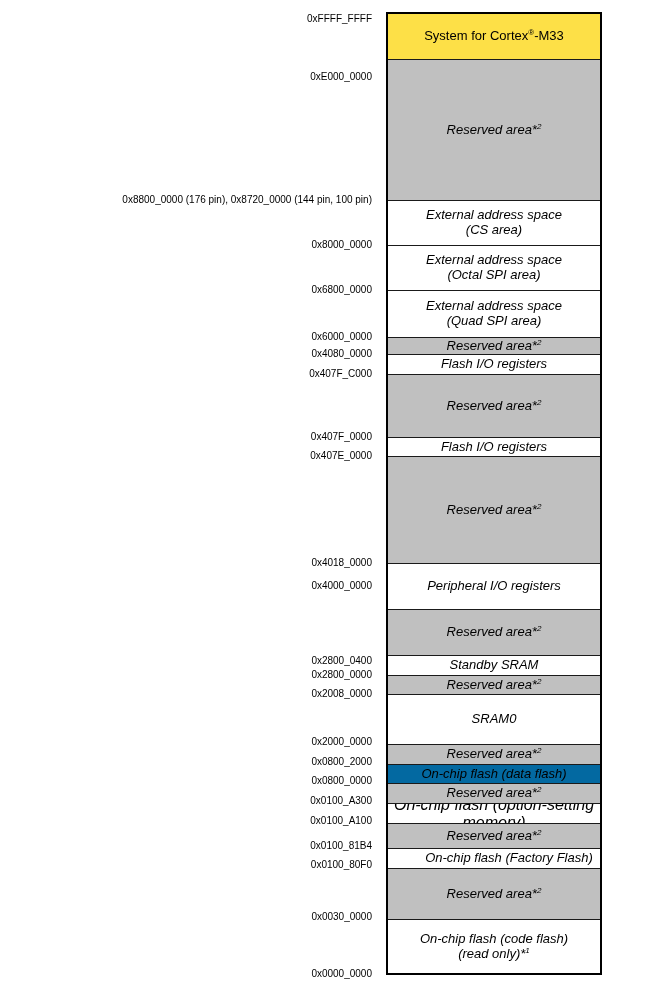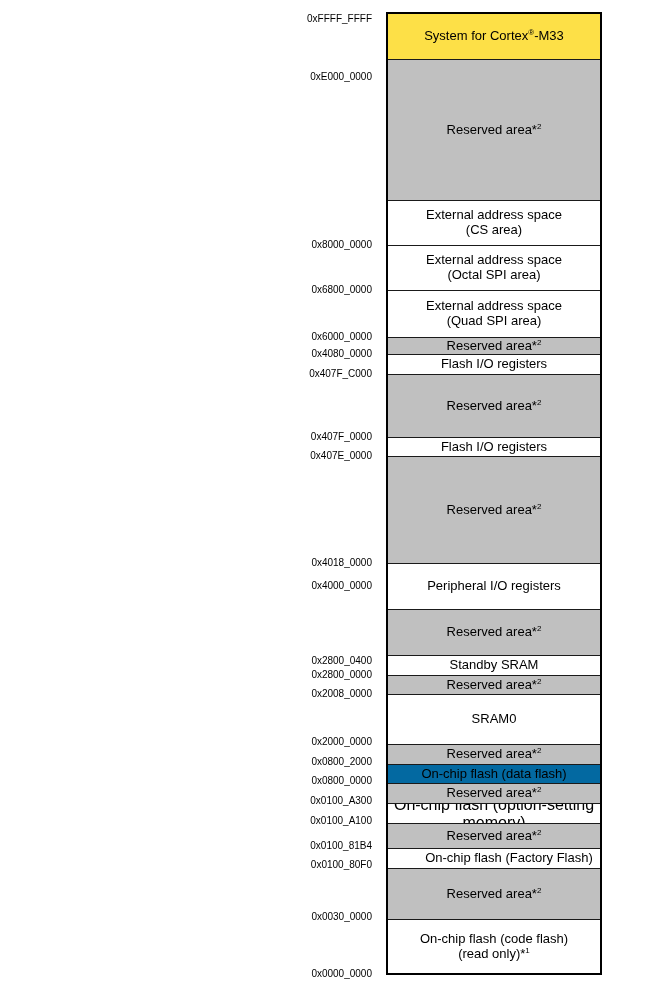--- a/index.html
+++ b/index.html
@@ -29,20 +29,21 @@
     display: flex;
     align-items: center;
     justify-content: center;
     text-align: center;
     font-size: 13px;
     line-height: 1.12;
     overflow: hidden;
   }
   .seg + .seg {
     border-top: 1.5px solid #1a1a1a;
+    font-style: italic;
   }
   .seg-white { background: #ffffff; }
   .seg-gray  { background: #c0c0c0; }
   .seg-small .seg-label { font-size: 16px; }
   .seg-label { padding: 0 2px; }
   .seg-label sup, .addr sup {
     font-size: 0.62em;
     line-height: 0;
     vertical-align: super;
   }
@@ -126,20 +127,21 @@
       </div>
       <div class="seg seg-gray" style="height: 51px; background: rgb(192, 192, 192);">
         <div class="seg-label">Reserved area*<sup>2</sup></div>
       </div>
       <div class="seg seg-white" style="height: 54px; background: rgb(255, 255, 255);">
         <div class="seg-label">On-chip flash (code flash)<br>(read only)*<sup>1</sup></div>
       </div>
     </div>
 <div class="addr" style="top: 18px;">0xFFFF_FFFF</div>
     <div class="addr" style="top: 58px; margin-top: 18px;">0xE000_0000</div>
+    <div class="addr" style="top: 199px;">0x8800_0000 (176 pin), 0x8720_0000 (144 pin, 100 pin)</div>
     <div class="addr" style="top: 244px;">0x8000_0000</div>
     <div class="addr" style="top: 289px;">0x6800_0000</div>
     <div class="addr" style="top: 336px;">0x6000_0000</div>
     <div class="addr" style="top: 353px;">0x4080_0000</div>
     <div class="addr" style="top: 373px;">0x407F_C000</div>
     <div class="addr" style="top: 436px;">0x407F_0000</div>
     <div class="addr" style="top: 455px;">0x407E_0000</div>
     <div class="addr" style="top: 562px;">0x4018_0000</div>
     <div class="addr" style="top: 585px;">0x4000_0000</div>
     <div class="addr" style="top: 660px;">0x2800_0400</div>

